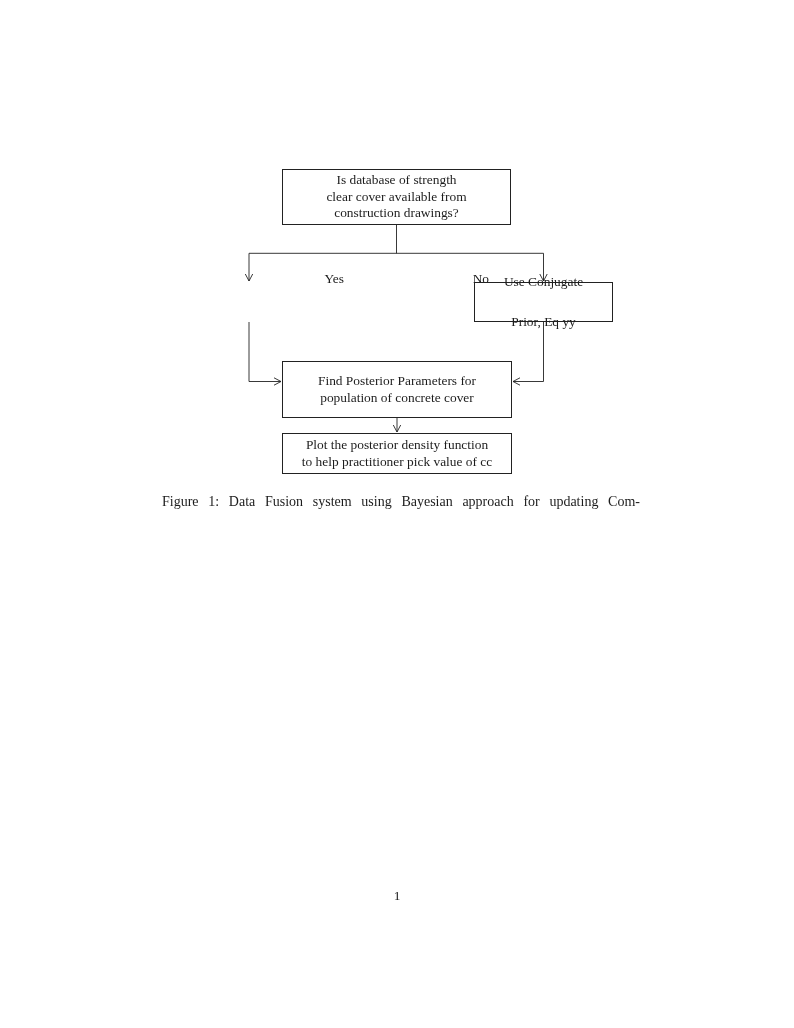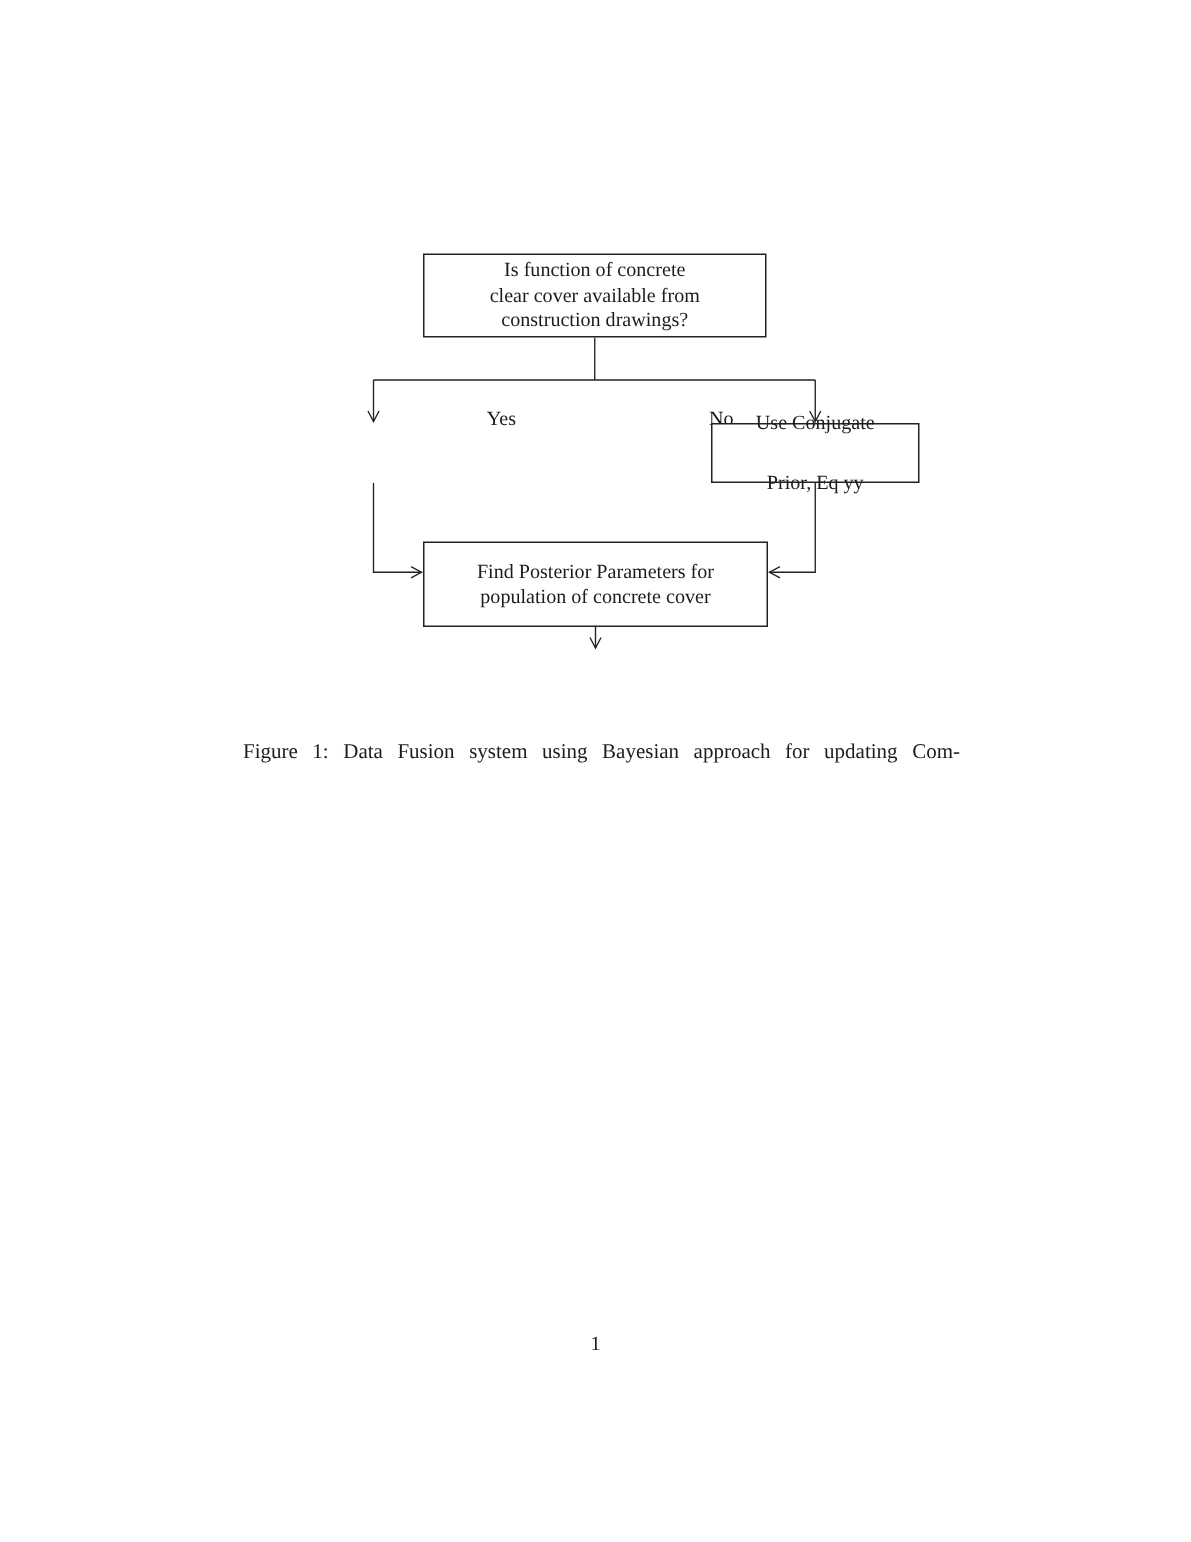--- a/index.html
+++ b/index.html
@@ -82,39 +82,43 @@
     <line x1="543.5" y1="253.3" x2="543.5" y2="281" stroke="#222222" stroke-width="0.9" marker-end="url(#arrowhead)"></line>
 
     <polyline points="249,322 249,381.5 281,381.5" fill="none" stroke="#222222" stroke-width="0.9" marker-end="url(#arrowhead)"></polyline>
 
     <polyline points="543.5,322 543.5,381.5 513,381.5" fill="none" stroke="#222222" stroke-width="0.9" marker-end="url(#arrowhead)"></polyline>
 
     <line x1="397" y1="402" x2="397" y2="432" stroke="#222222" stroke-width="0.9" marker-end="url(#arrowhead)"></line>
   </svg>
 
   <div class="fc-box" style="left:282px; top:169px; width:229px; height:56px;">
-    <span>Is function of concrete</span>
+    <span>Is database of strength</span>
     <span>clear cover available from</span>
     <span>construction drawings?</span>
   </div>
 
   <div class="branch-label" style="left:300px; top:235px; width:44px;">Yes</div>
   <div class="branch-label" style="left:449px; top:235px; width:40px;">No</div>
 
 
   <div class="fc-box" style="left:474px; top:282px; width:139px; height:40px;gap:23px;">
     <span>Use Conjugate</span>
     <span>Prior, Eq yy</span>
   </div>
 
   <div class="fc-box" style="left:282px; top:361px; width:230px; height:57px;">
     <span>Find Posterior Parameters for</span>
     <span>population of concrete cover</span>
   </div>
 
+  <div class="fc-box" style="left:282px; top:433px; width:230px; height:41px;">
+    <span>Plot the posterior density function</span>
+    <span>to help practitioner pick value of cc</span>
+  </div>
 
   <div class="caption">
     <span class="cap-line just">Figure 1: Data Fusion system using Bayesian approach for updating Com-</span>
   </div>
 
   <div class="page-number">1</div>
 
 </div>
 
 </body></html>

